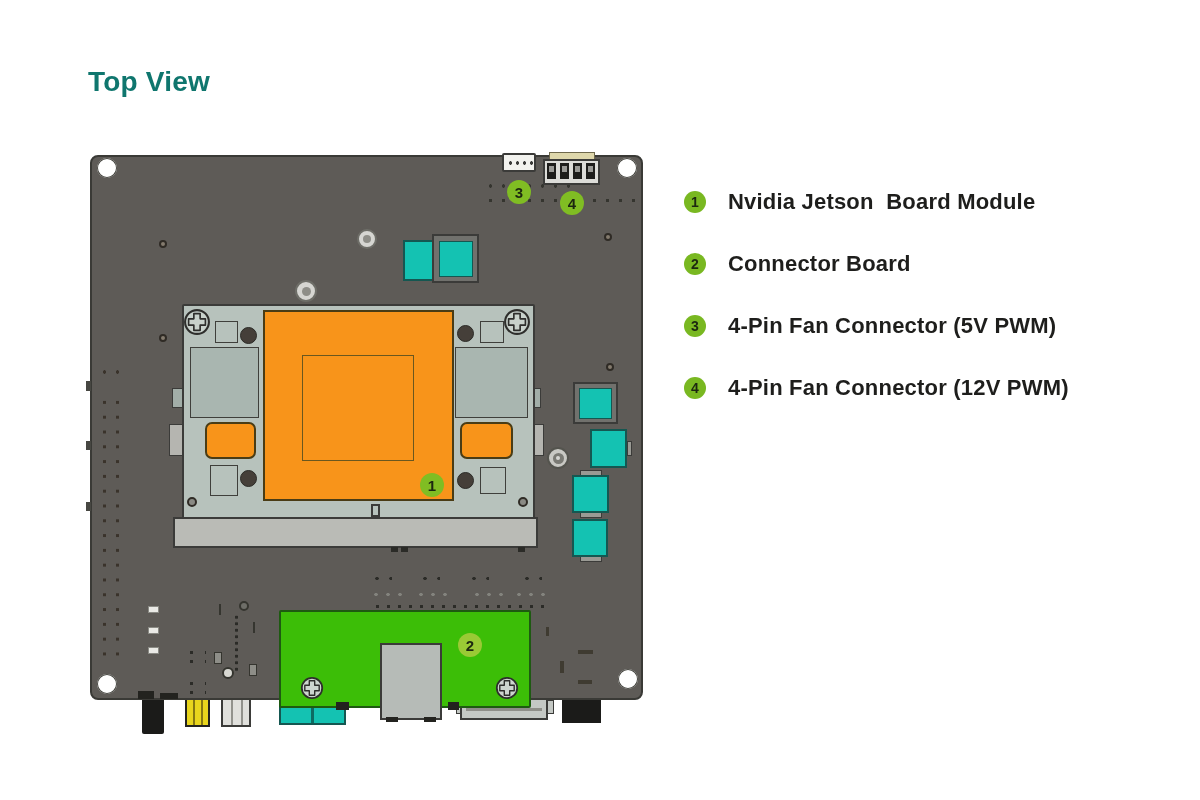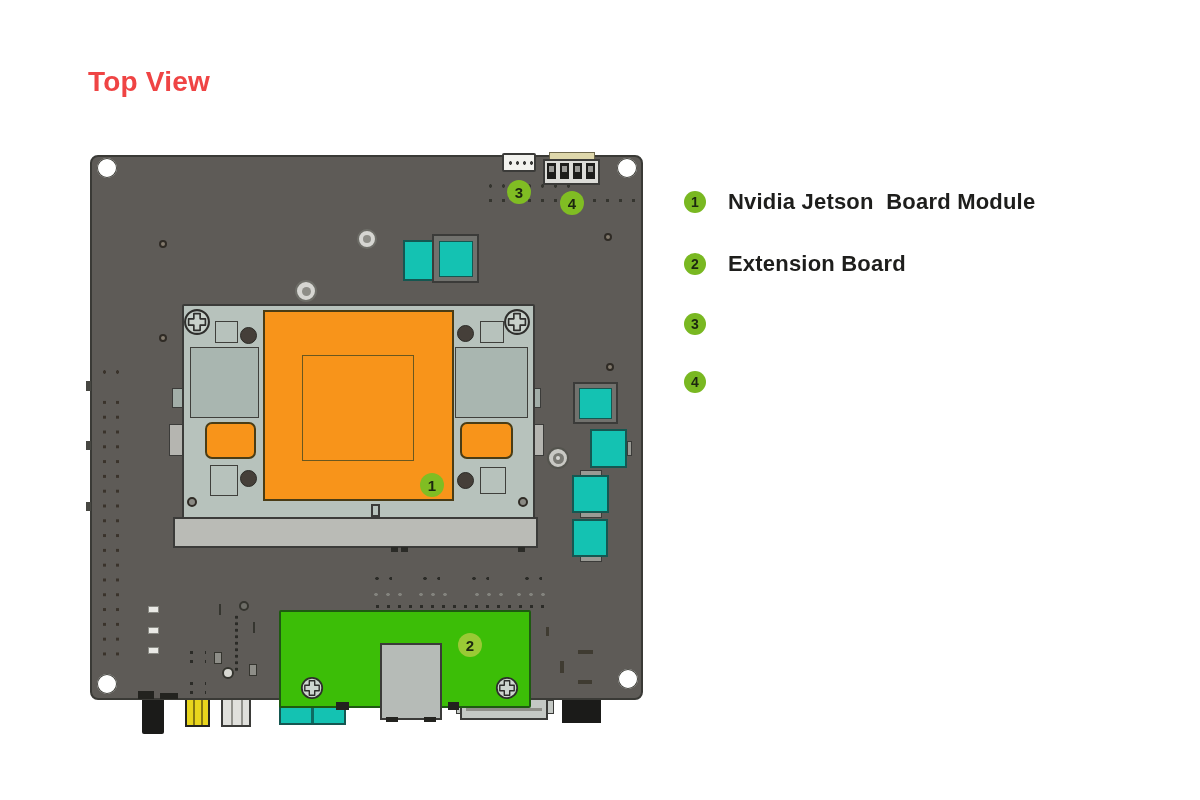--- a/index.html
+++ b/index.html
@@ -1,18 +1,18 @@
 <!DOCTYPE html>
 <html style="--board-gray: #5e5b57; --board-line: #3a3a36; --module-sage: #b7c2bc; --module-sage-dark: #a9b6b0; --heatsink-orange: #f8941a; --orange-line: #4a3c15; --connector-teal: #14c2b2; --teal-line: #155751; --bar-gray: #babbb6; --ext-green: #3cbe07; --ext-green-line: #1e5a11; --legend-green: #79b821; --marker-green: #80bd23; --marker2-green: #9aca35; --gray-frame: #71716d; --text-dark: #1e1e1c;"><head>
 <meta charset="utf-8">
 <style>
   html,body{margin:0;padding:0;background:#ffffff;font-family:"Liberation Sans",sans-serif;}
   #canvas{position:relative;width:1200px;height:800px;background:#ffffff;overflow:hidden;}
   .abs{position:absolute;box-sizing:border-box;}
-  .page-title{font-size:28px;font-weight:700;color:#ef4444;letter-spacing:.2px;}
+  .page-title{font-size:28px;font-weight:700;color:#0f766e;letter-spacing:.2px;}
   
   .board{background:var(--board-gray,#5e5b57);border:2px solid var(--board-line,#3a3a36);border-radius:8px;z-index:1;}
   .hole{background:#ffffff;border-radius:50%;width:20px;height:20px;z-index:2;box-shadow:inset 0 0 0 1px #45453f;}
   .dots{background-image:radial-gradient(circle,var(--dc,#35352f) 1.6px,transparent 1.9px);z-index:2;}
   .via{border-radius:50%;background:#847b6e;border:2px solid #2f2b25;z-index:5;}
   .standoff{border-radius:50%;background:#d6d6d2;border:2px solid #6e6e68;display:flex;align-items:center;justify-content:center;z-index:5;}
   .standoff>span{border-radius:50%;background:#8e8e88;display:flex;align-items:center;justify-content:center;}
   .standoff>span>span{border-radius:50%;background:#d6d6d2;}
   .cap{border-radius:50%;background:#453f39;border:1px solid #2b2b27;z-index:5;}
   .teal{background:var(--connector-teal,#14c2b2);border:2px solid var(--teal-line,#155751);z-index:5;}
@@ -203,23 +203,25 @@
   <div class="abs marker onboard" style="left:507px;top:180px;">3</div>
   <div class="abs marker onboard" style="left:560px;top:191px;">4</div>
 
   <div class="abs legend">
     <div class="legend-row">
       <div class="legend-badge">1</div>
       <div class="legend-label">Nvidia Jetson  Board Module</div>
     </div>
     <div class="legend-row">
       <div class="legend-badge">2</div>
-      <div class="legend-label">Extension Board</div>
+      <div class="legend-label">Connector Board</div>
     </div>
     <div class="legend-row">
       <div class="legend-badge">3</div>
+      <div class="legend-label">4-Pin Fan Connector (5V PWM)</div>
     </div>
     <div class="legend-row">
       <div class="legend-badge">4</div>
+      <div class="legend-label">4-Pin Fan Connector (12V PWM)</div>
     </div>
   </div>
 
 </div>
 
 </body></html>

